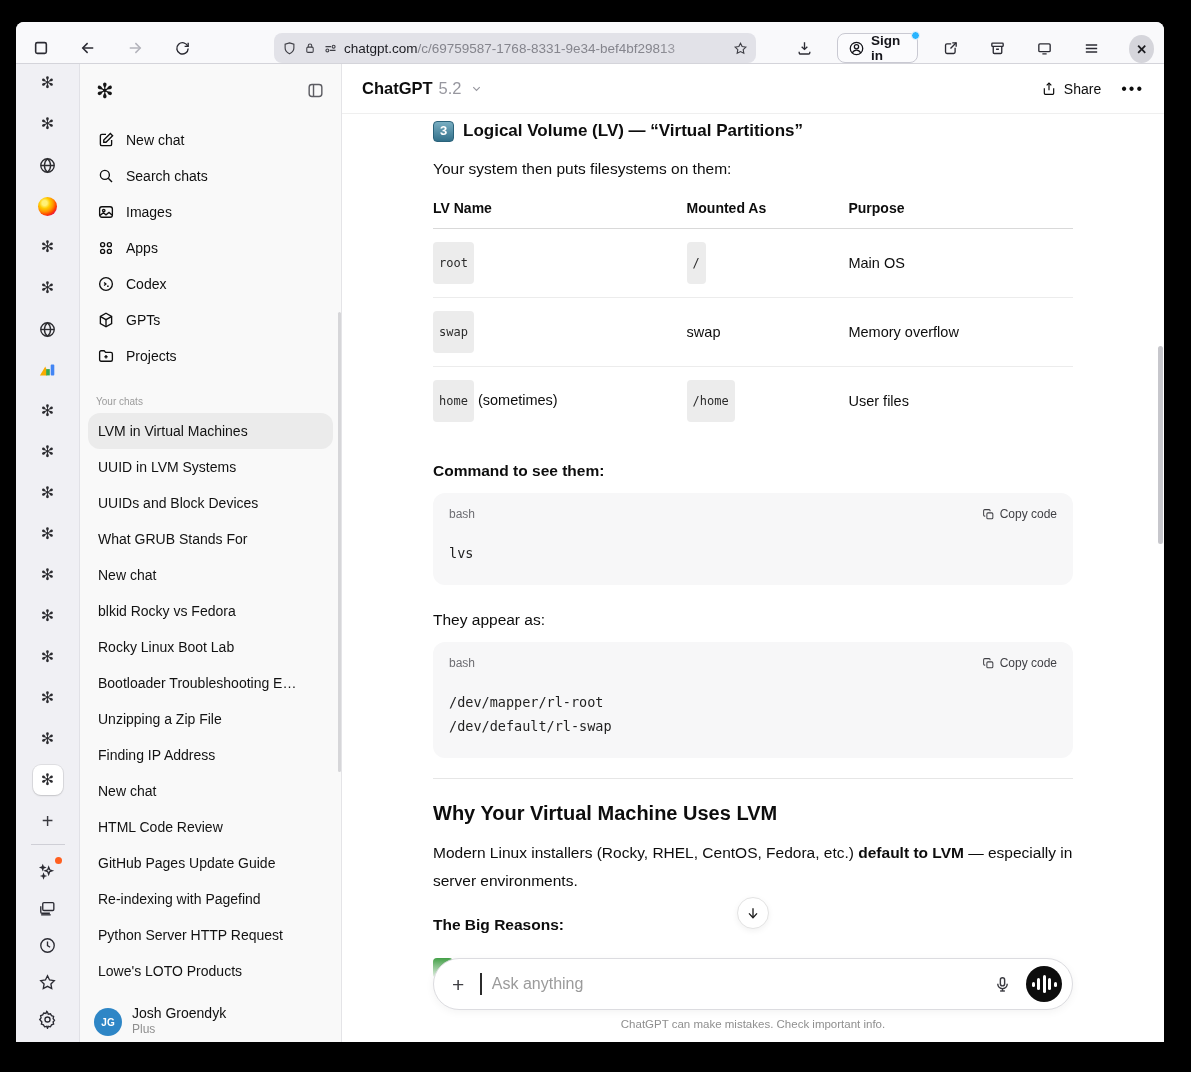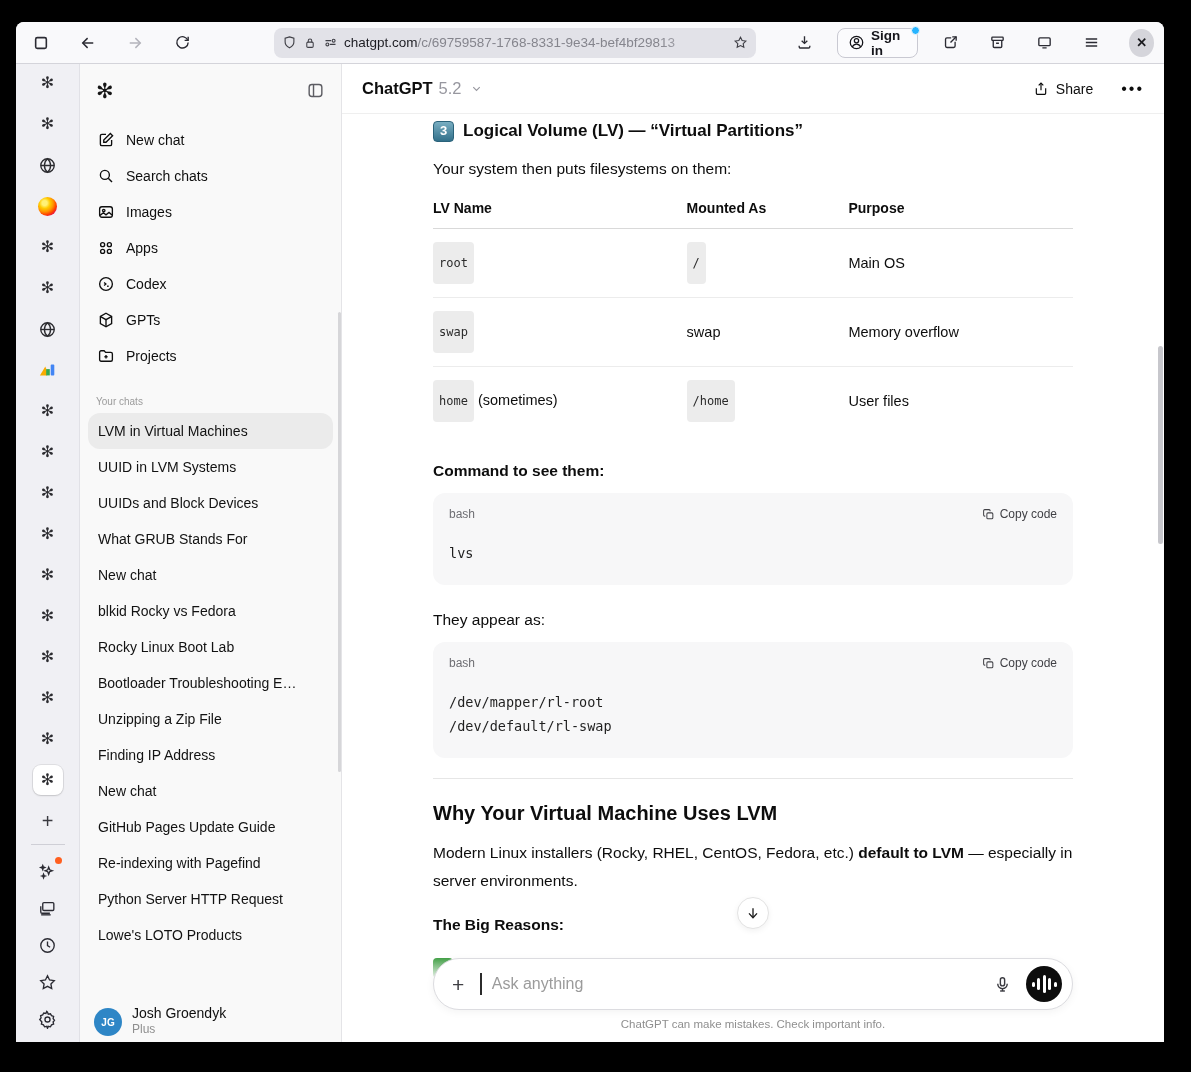--- a/index.html
+++ b/index.html
@@ -2,21 +2,21 @@
 <html><head>
 <meta charset="utf-8">
 <style>
   * { margin:0; padding:0; box-sizing:border-box; }
   html,body { width:1191px; height:1072px; background:#000; font-family:"Liberation Sans",sans-serif; overflow:hidden; }
   .window { position:absolute; left:16px; top:22px; width:1148px; height:1020px; background:#fff;
             border-radius:8px 8px 0 0; overflow:hidden; display:flex; flex-direction:column; }
 
   
   .toolbar { height:42px; flex:0 0 42px; background:#f9f9fb; border-bottom:1px solid #d4d4da;
-             display:flex; align-items:center; padding:0 10px; gap:17px; }
+             display:flex; align-items:flex-end; padding:0 10px; gap:17px; }
   .tbtn { width:30px; height:30px; border-radius:6px; display:flex; align-items:center; justify-content:center;
           color:#2b2b33; flex:0 0 auto; }
   .tbtn svg { display:block; }
   .tbtn.disabled { color:#b3b3bb; }
   .urlbar { height:30px; width:548px; margin-left:60px; background:#e2e2e8; border-radius:8px;
             display:flex; align-items:center; padding:0 8px; gap:6px; }
   .urlbar .uicon { color:#3f3f46; display:flex; align-items:center; }
   .url-text { flex:1; font-size:13.5px; white-space:nowrap; overflow:hidden;
               -webkit-mask-image:linear-gradient(90deg,#000 82%,transparent 99%);
               mask-image:linear-gradient(90deg,#000 82%,transparent 99%); }
@@ -69,21 +69,21 @@
   .pplan { font-size:12px; color:#8f8f8f; }
   .side-scrollthumb { position:absolute; right:0px; top:248px; width:3px; height:460px; background:#d6d6d9; border-radius:2px; }
 
   
   .main { flex:1; background:#fff; display:flex; flex-direction:column; min-width:0; position:relative; }
   .chead { height:50px; flex:0 0 50px; display:flex; align-items:center; padding:0 20px; border-bottom:1px solid #efefef; }
   .chead-title { display:flex; align-items:center; gap:6px; font-size:16.5px; }
   .capp { color:#0d0d0d; font-weight:600; }
   .cver { color:#97979f; }
   .chev { color:#97979f; display:flex; margin-left:2px; }
-  .chead-right { margin-left:auto; display:flex; align-items:center; gap:28px; }
+  .chead-right { margin-left:auto; display:flex; align-items:center; gap:20px; }
   .share { display:flex; align-items:center; gap:7px; font-size:14px; color:#0d0d0d; }
   .dots { font-size:16px; letter-spacing:2px; color:#0d0d0d; }
 
   .docarea { flex:1; position:relative; overflow:hidden; }
   .doc { width:640px; margin:0 auto; color:#0d0d0d; }
   .h3row { margin-top:4px; display:flex; align-items:center; gap:9px; font-size:17px; font-weight:700; line-height:26px; }
   .keycap { width:21px; height:21px; border-radius:4px; flex:0 0 21px;
             background:linear-gradient(180deg,#79aec2,#32708a); border:1px solid #2a627a;
             color:#fff; font-size:13px; font-weight:700; display:flex; align-items:center; justify-content:center; }
   .para { margin-top:11px; font-size:15.5px; line-height:28px; }
@@ -473,20 +473,21 @@
           <div class="citem">UUID in LVM Systems</div>
           <div class="citem">UUIDs and Block Devices</div>
           <div class="citem">What GRUB Stands For</div>
           <div class="citem">New chat</div>
           <div class="citem">blkid Rocky vs Fedora</div>
           <div class="citem">Rocky Linux Boot Lab</div>
           <div class="citem">Bootloader Troubleshooting E…</div>
           <div class="citem">Unzipping a Zip File</div>
           <div class="citem">Finding IP Address</div>
           <div class="citem">New chat</div>
+          <div class="citem">HTML Code Review</div>
           <div class="citem">GitHub Pages Update Guide</div>
           <div class="citem">Re-indexing with Pagefind</div>
           <div class="citem">Python Server HTTP Request</div>
           <div class="citem">Lowe's LOTO Products</div>
         </div>
       <div class="profile">
         <div class="avatar">JG</div>
         <div>
           <div class="pname">Josh Groendyk</div>
           <div class="pplan">Plus</div>

